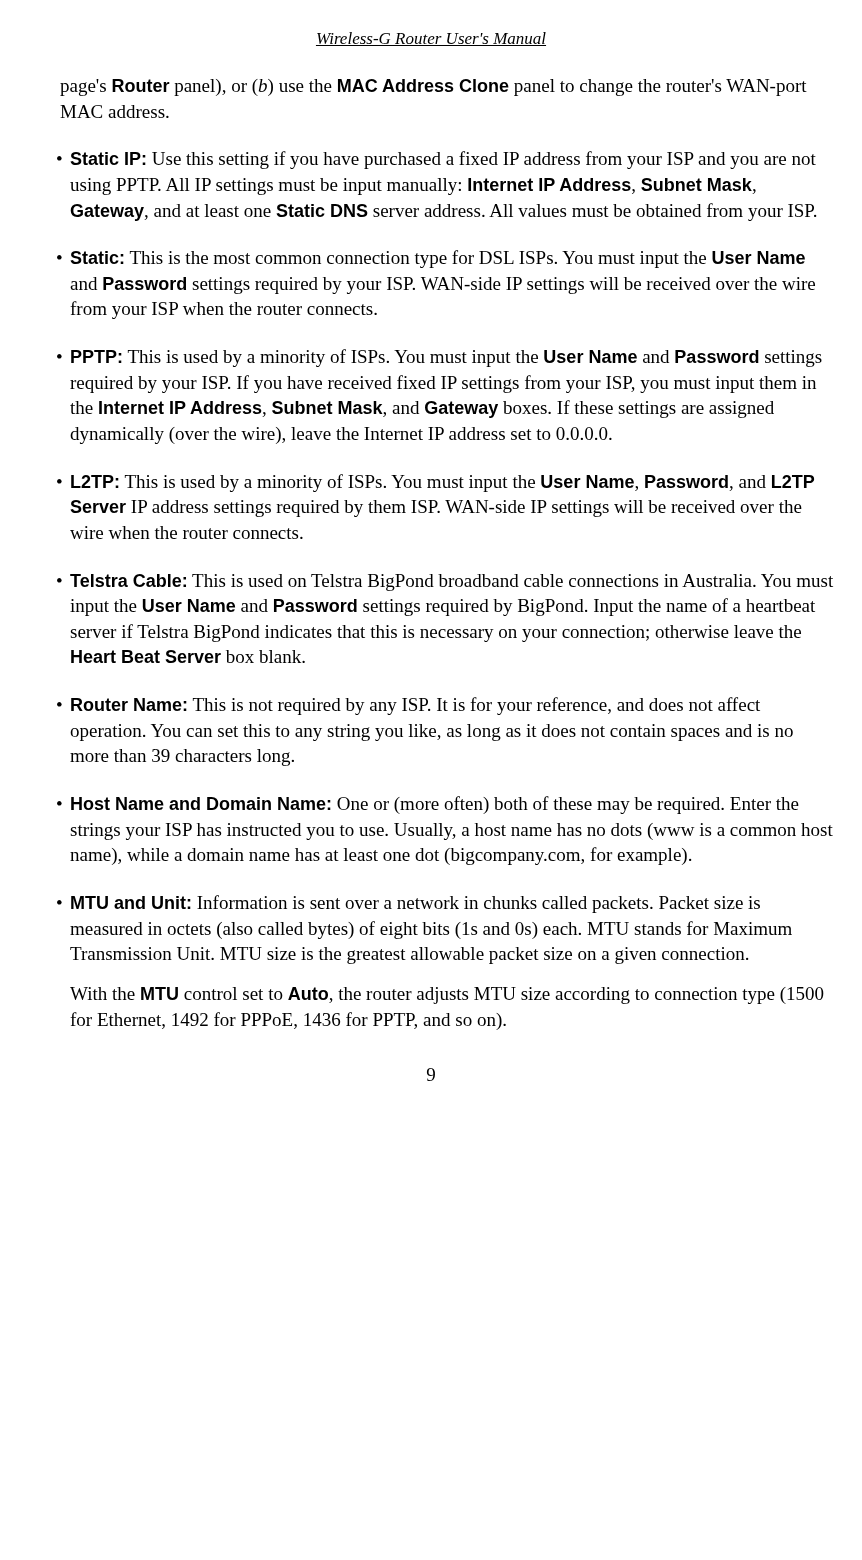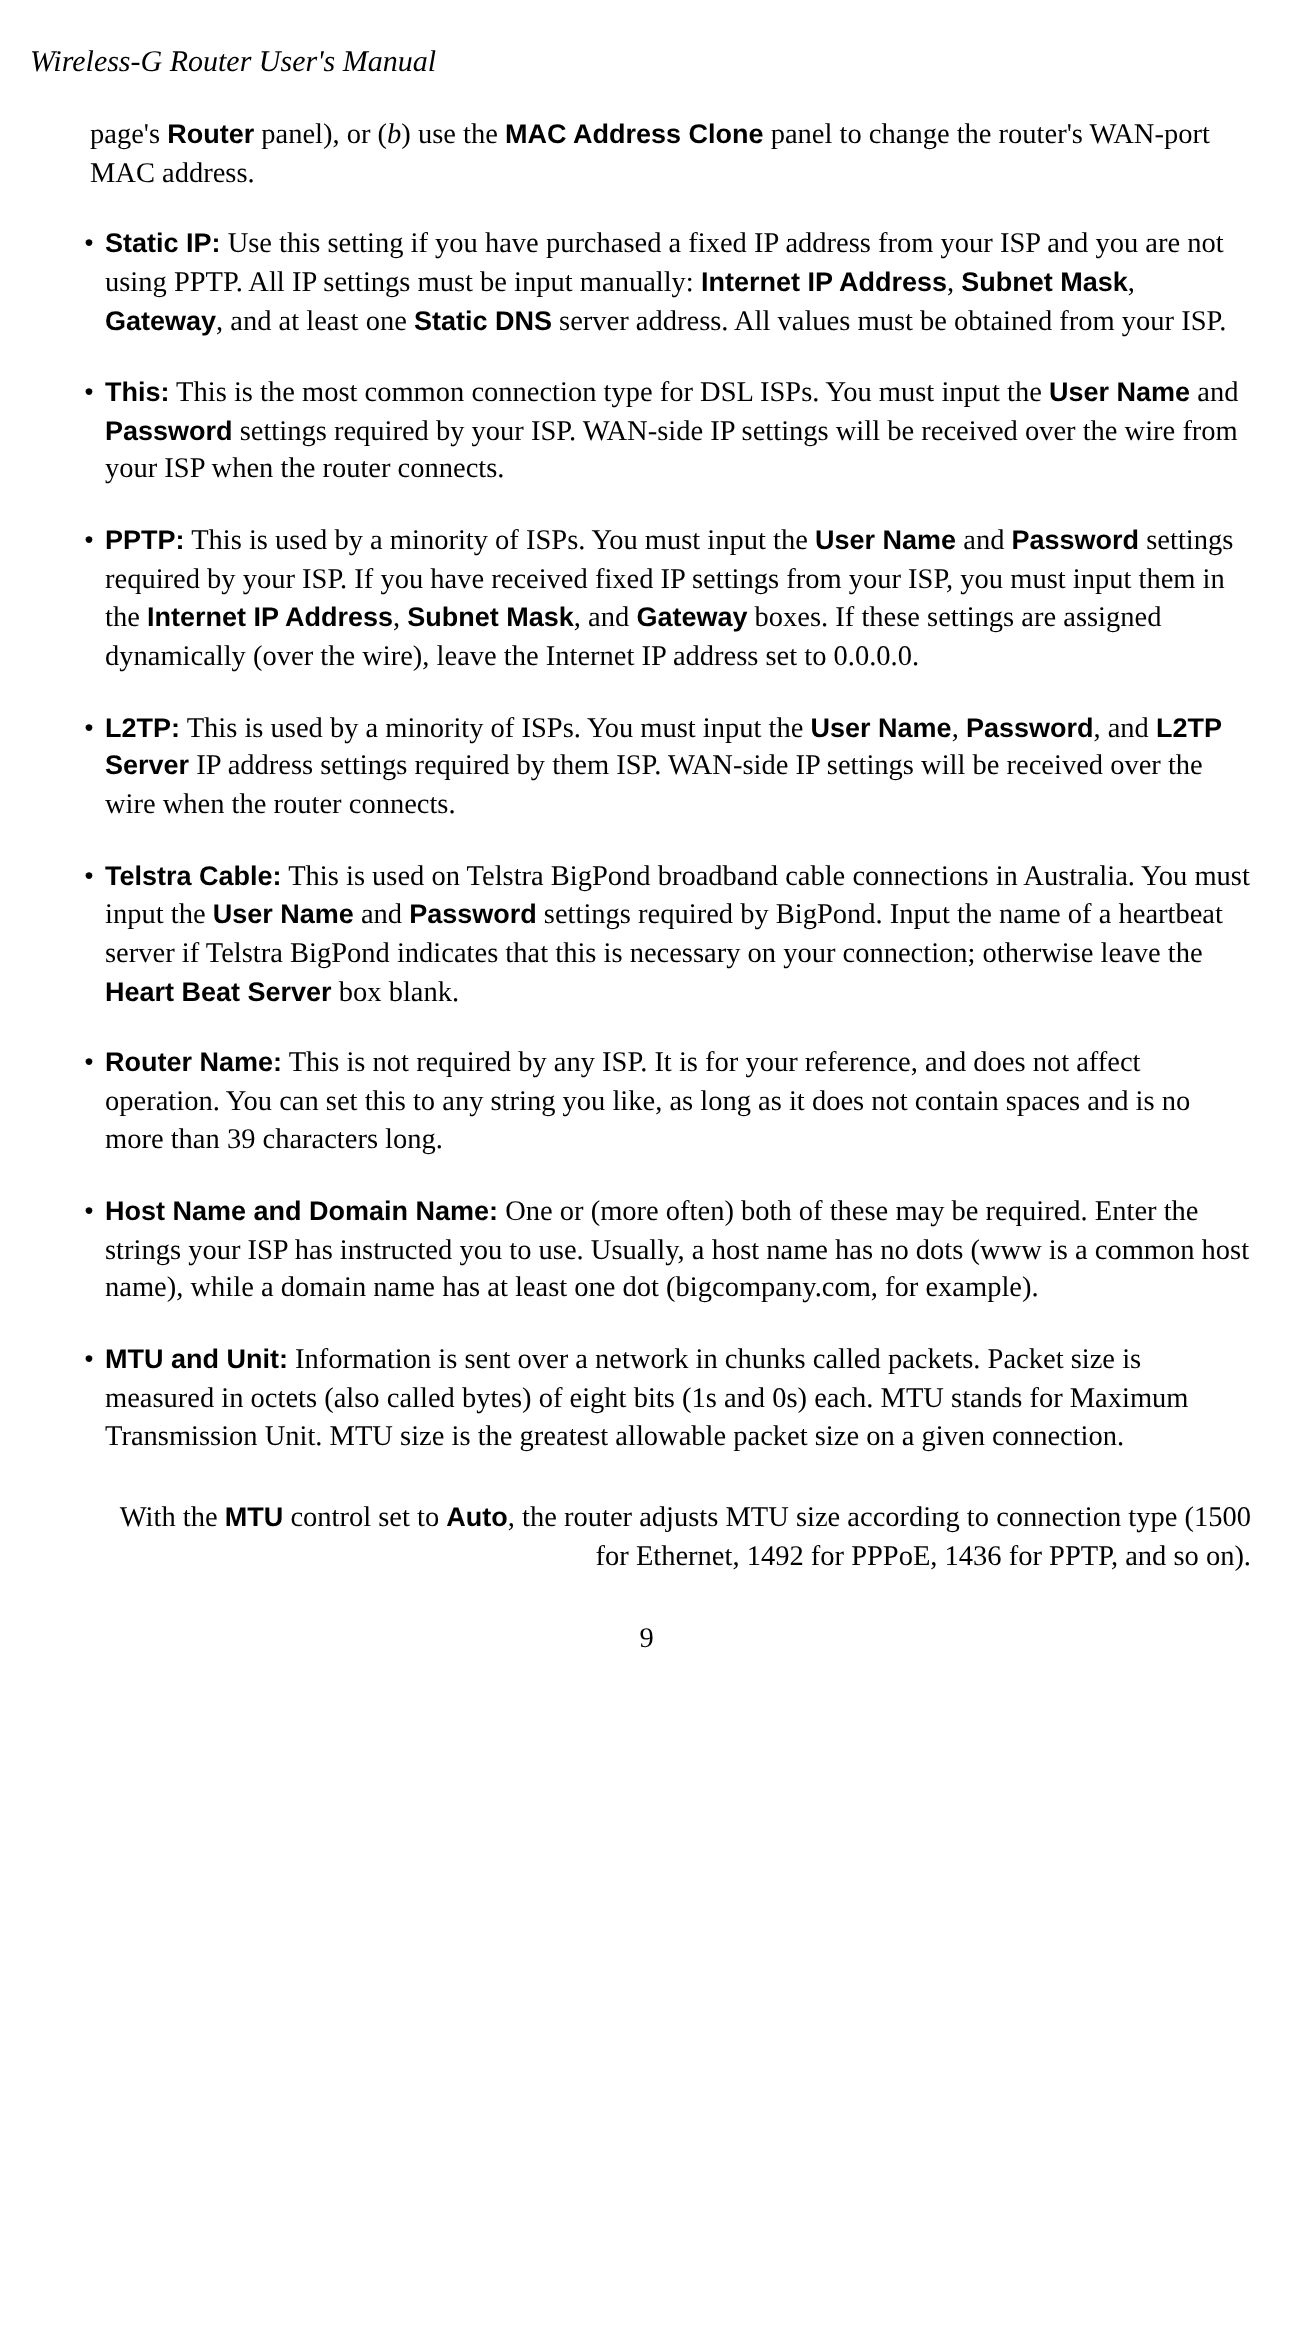--- a/index.html
+++ b/index.html
@@ -6,48 +6,48 @@
     font-family: "Times New Roman", Times, serif;
     font-size: 19px;
     line-height: 1.35;
     margin: 0;
     padding: 28px 20px 20px 20px;
     width: 862px;
     box-sizing: border-box;
     color: #000;
   }
   .header {
-    text-align: left;
+    text-align: center;
     font-style: italic;
-    font-size: 20px;
+    font-size: 17px;
     margin-bottom: 22px;
     padding-right: 0;
+    text-decoration: underline;
   }
   .content {
     padding: 0 8px;
   }
   .continued-para {
     margin: 0 0 22px 0;
     padding-left: 32px;
   }
   .bullet-item {
     margin: 0 0 22px 0;
     padding-left: 32px;
     text-indent: -14px;
   }
   .bullet-item .bullet {
     display: inline-block;
     width: 14px;
     text-indent: 0;
   }
   .bullet-continuation {
-    margin: 28px 0 0 0;
+    margin: 14px 0 0 0;
     padding-left: 32px;
     text-indent: 0;
-    text-align: right;
   }
   .section-para {
     margin: 0 0 22px 0;
   }
   .page-number {
     text-align: center;
     margin-top: 30px;
     font-size: 19px;
   }
   b {
@@ -72,21 +72,21 @@
   <p class="continued-para">
     <span>page's </span><b>Router</b><span> panel), or (</span><i>b</i><span>) use the </span><b>MAC Address Clone</b><span> panel to change the router's WAN-port MAC address.</span>
   </p>
 
   <div class="bullet-wrap">
   <p class="bullet-item">
     <span class="bullet">•</span><b>Static IP:</b><span> Use this setting if you have purchased a fixed IP address from your ISP and you are not using PPTP. All IP settings must be input manually: </span><b>Internet IP Address</b><span>, </span><b>Subnet Mask</b><span>, </span><b>Gateway</b><span>, and at least one </span><b>Static DNS</b><span> server address. All values must be obtained from your ISP.</span>
   </p>
 
   <p class="bullet-item">
-    <span class="bullet">•</span><b>This:</b><span> This is the most common connection type for DSL ISPs. You must input the </span><b>User Name</b><span> and </span><b>Password</b><span> settings required by your ISP. WAN-side IP settings will be received over the wire from your ISP when the router connects.</span>
+    <span class="bullet">•</span><b>Static:</b><span> This is the most common connection type for DSL ISPs. You must input the </span><b>User Name</b><span> and </span><b>Password</b><span> settings required by your ISP. WAN-side IP settings will be received over the wire from your ISP when the router connects.</span>
   </p>
 
   <p class="bullet-item">
     <span class="bullet">•</span><b>PPTP:</b><span> This is used by a minority of ISPs. You must input the </span><b>User Name</b><span> and </span><b>Password</b><span> settings required by your ISP. If you have received fixed IP settings from your ISP, you must input them in the </span><b>Internet IP Address</b><span>, </span><b>Subnet Mask</b><span>, and </span><b>Gateway</b><span> boxes. If these settings are assigned dynamically (over the wire), leave the Internet IP address set to 0.0.0.0.</span>
   </p>
 
   <p class="bullet-item">
     <span class="bullet">•</span><b>L2TP:</b><span> This is used by a minority of ISPs. You must input the </span><b>User Name</b><span>, </span><b>Password</b><span>, and </span><b>L2TP Server</b><span> IP address settings required by them ISP. WAN-side IP settings will be received over the wire when the router connects.</span>
   </p>
 

